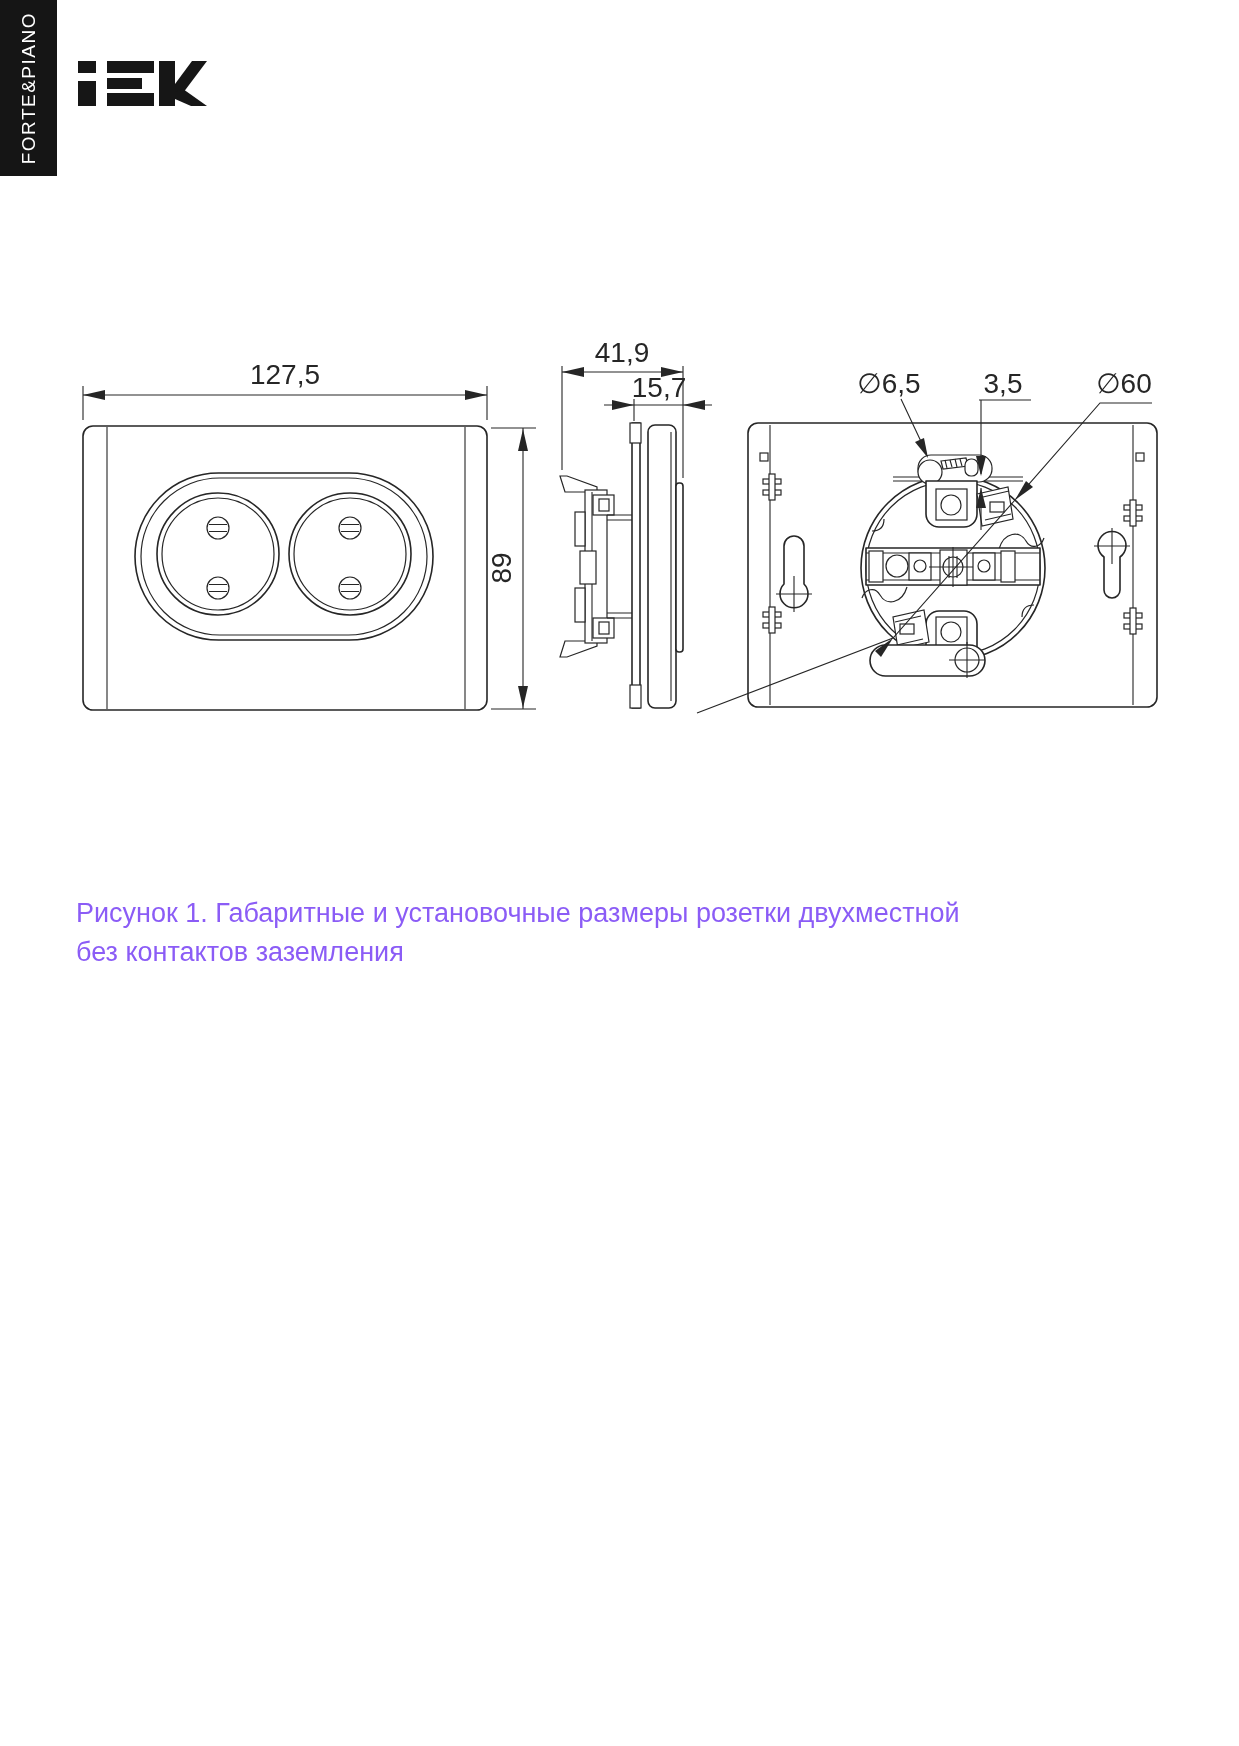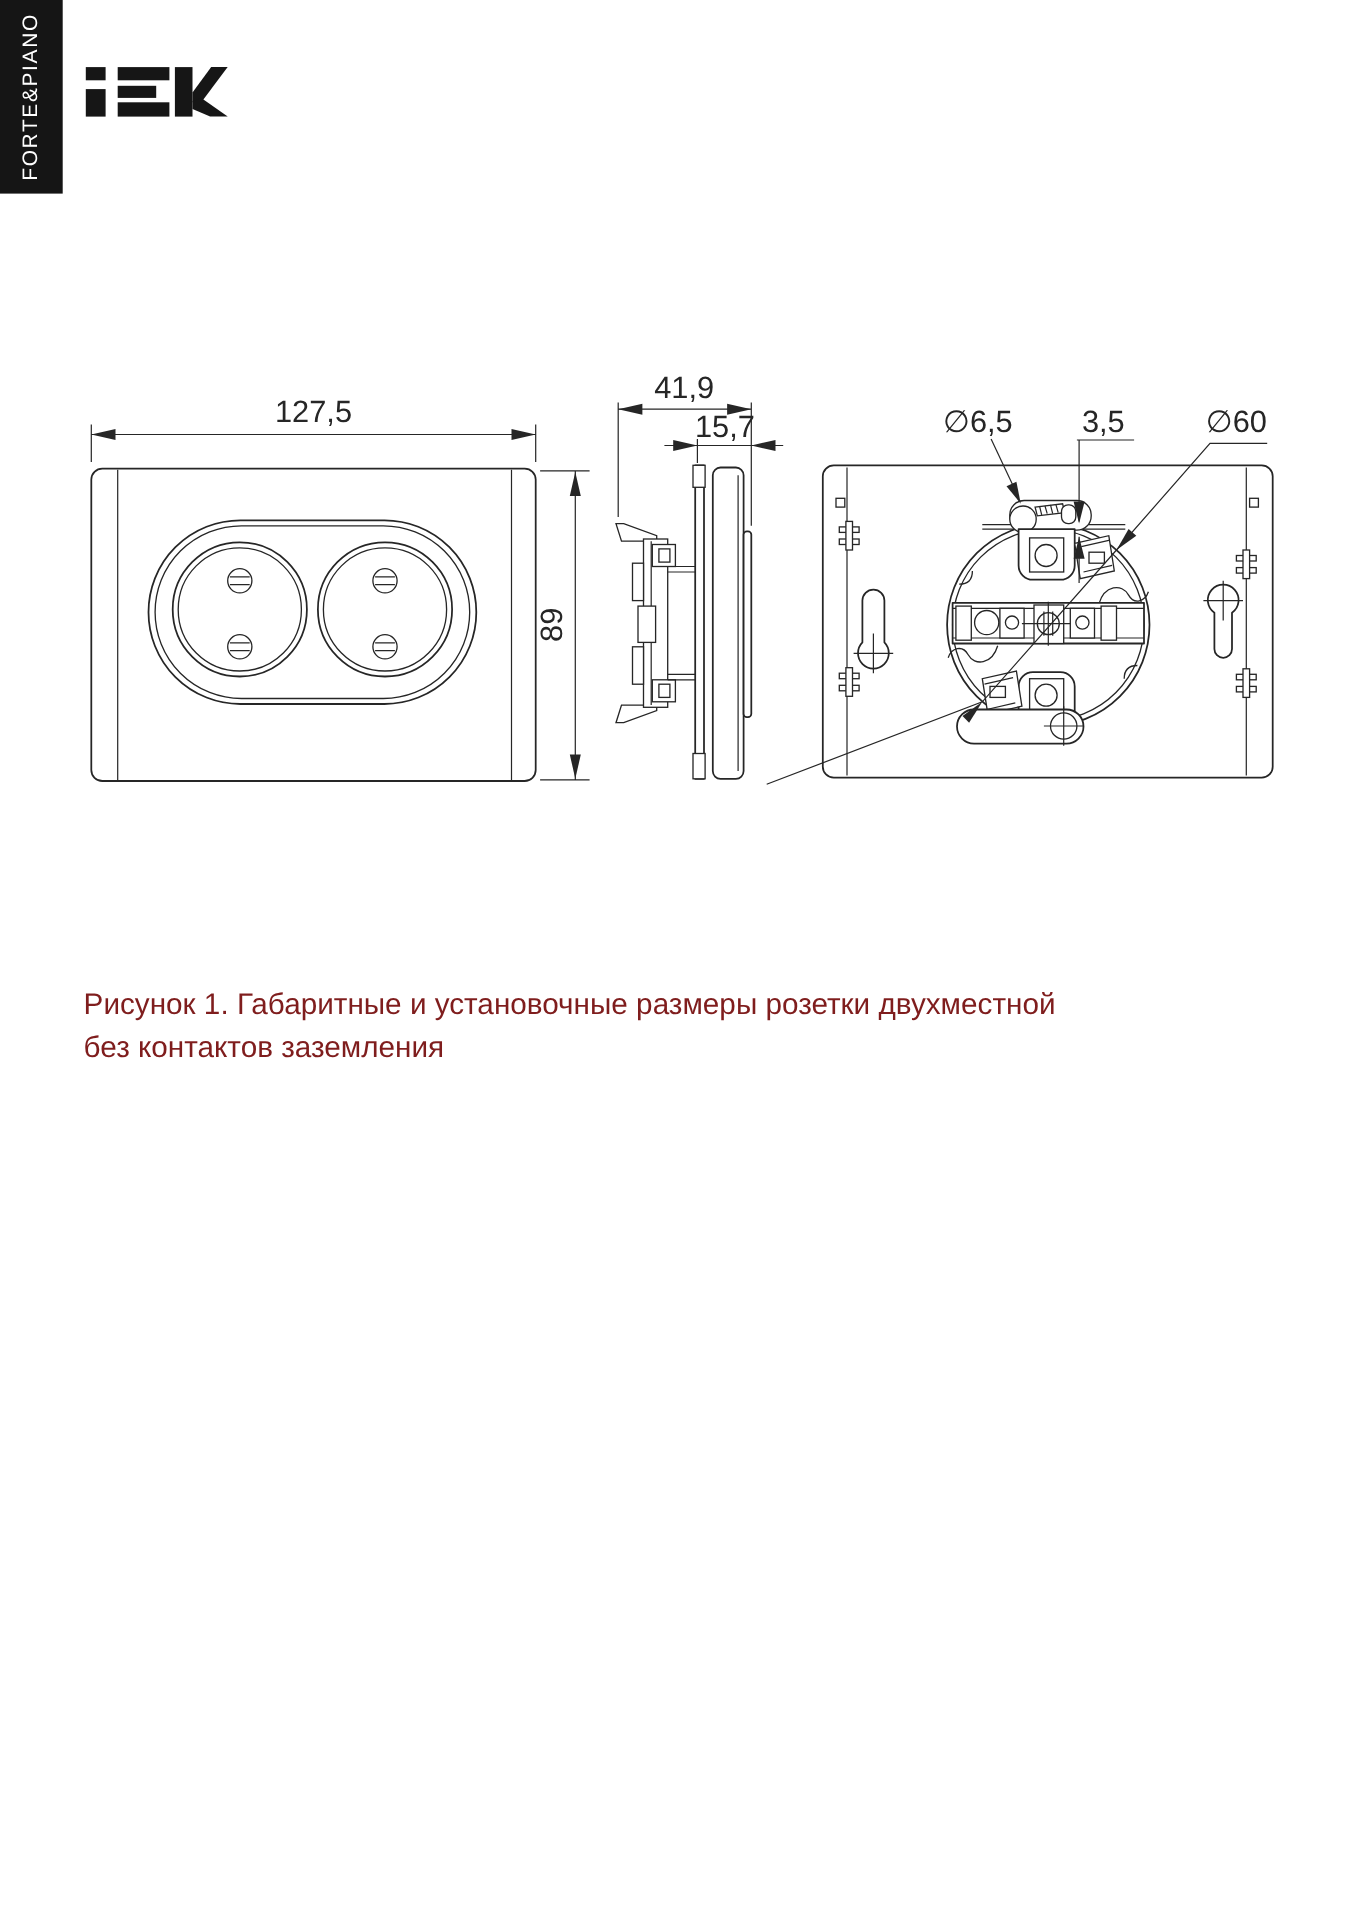--- a/index.html
+++ b/index.html
@@ -13,21 +13,21 @@
   }
   .brand-tab span{
     color:#ffffff;font-size:19px;letter-spacing:1.5px;
     writing-mode:vertical-rl;transform:rotate(180deg);white-space:nowrap;
     font-family:"Liberation Sans", sans-serif;
   }
   .logo{position:absolute;left:76px;top:52px;}
   .drawing{position:absolute;left:0;top:0;}
   .caption{
     position:absolute;left:76px;top:894px;width:930px;
-    font-size:27px;line-height:39px;color:#7f1d1d;
+    font-size:27px;line-height:39px;color:#8b5cf6;
   }
   svg .lnw{fill:#ffffff;stroke:#262626;stroke-width:1.6;stroke-linejoin:round;}
   svg .thin{fill:none;stroke:#262626;stroke-width:1.1;}
   svg .det{fill:#ffffff;stroke:#262626;stroke-width:1.2;}
   svg .detn{fill:none;stroke:#262626;stroke-width:1.2;}
   svg .arr{fill:#262626;stroke:none;}
   svg text{font-family:"Liberation Sans", sans-serif;font-size:28px;fill:#262626;}
 </style>
 </head>
 <body>

